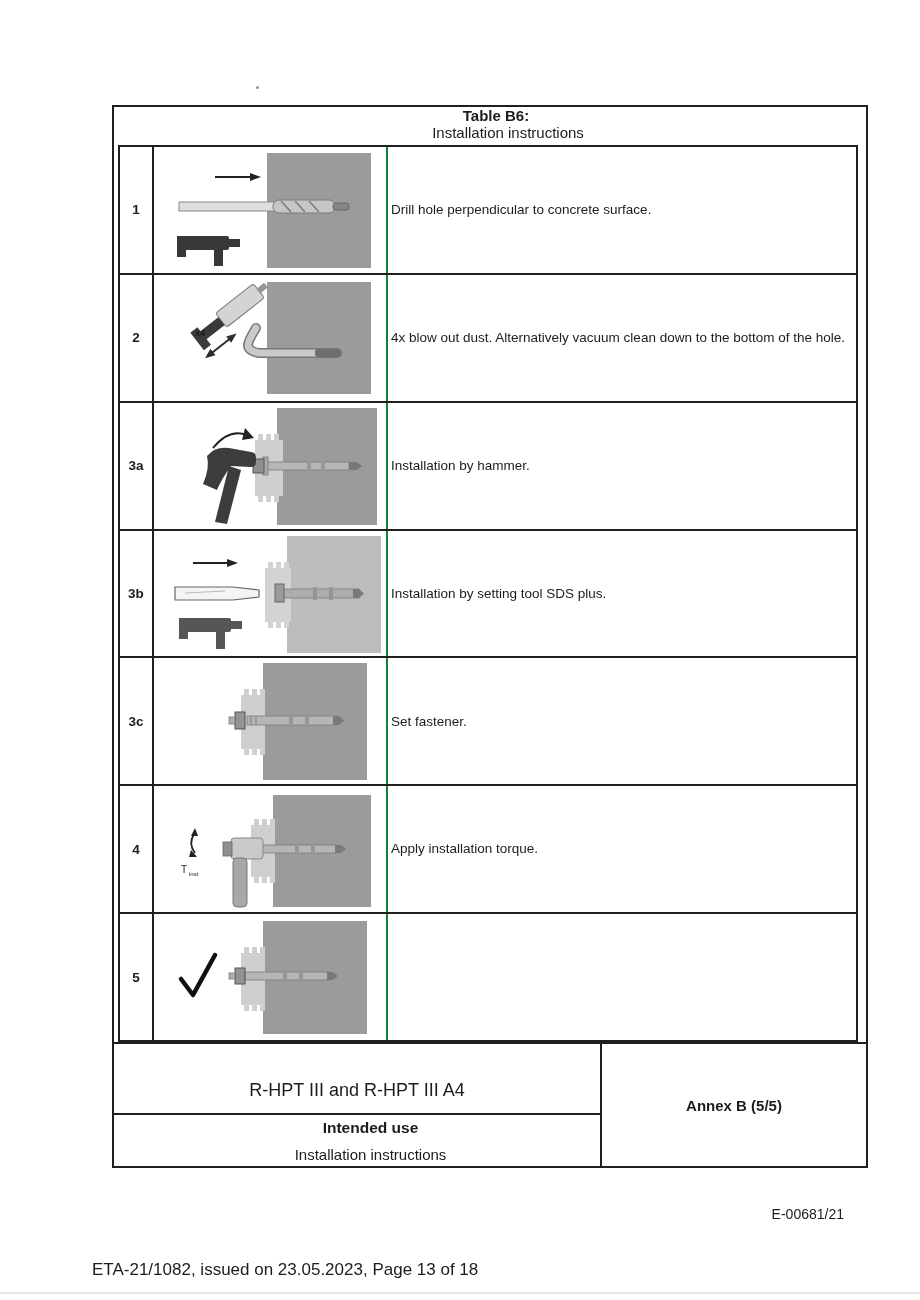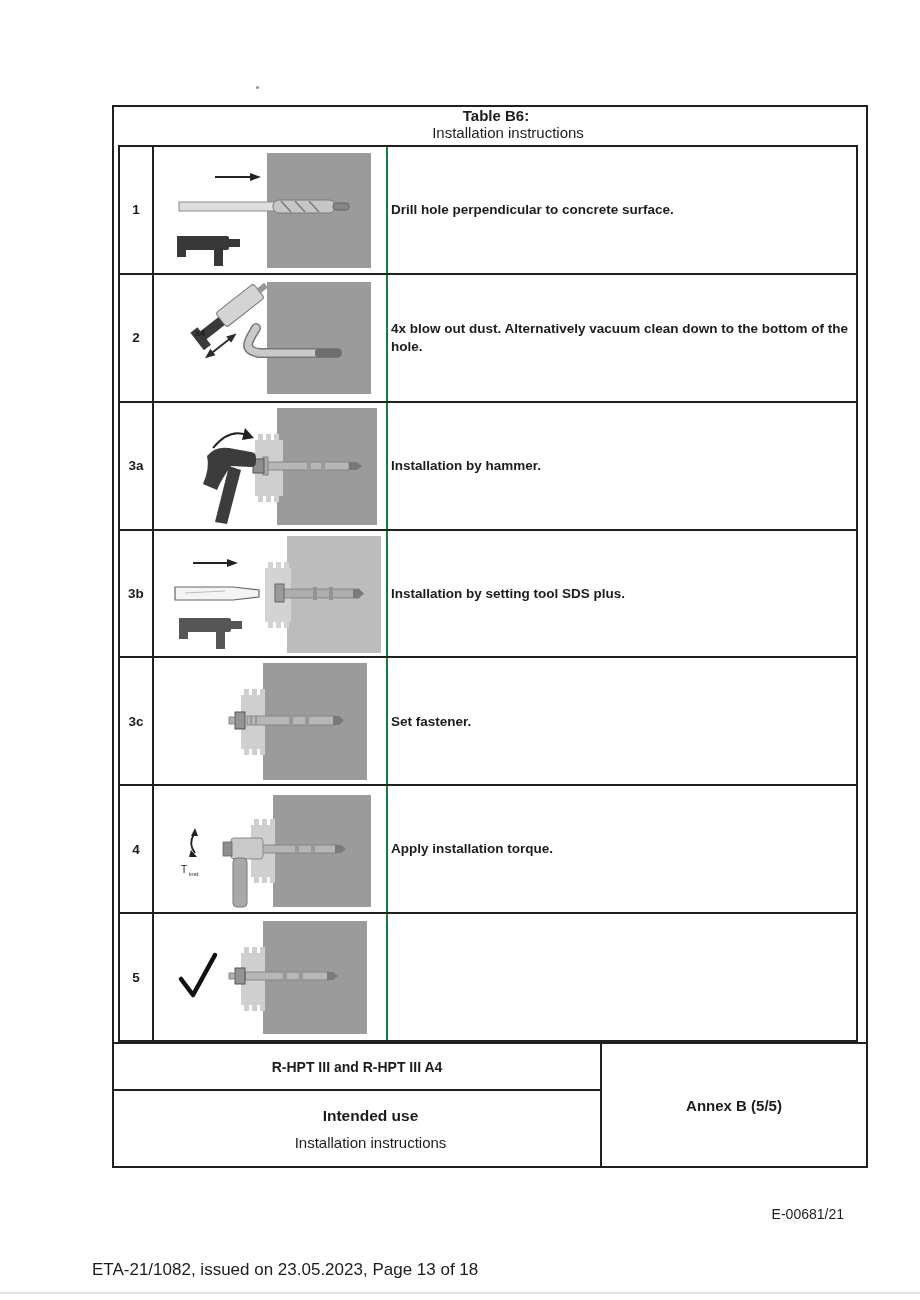--- a/index.html
+++ b/index.html
@@ -13,28 +13,28 @@
   .titlerow .lbl{font-weight:bold;margin-left:12px;}
   .titlerow .txt{margin-left:36px;}
   .insttable{position:absolute;left:4px;top:38px;width:740px;height:897px;
              border:2px solid #1f1f1f;box-sizing:border-box;display:flex;flex-direction:column;}
   .row{flex:1;display:flex;border-bottom:2px solid #1f1f1f;min-height:0;}
   .row:last-child{border-bottom:none;}
   .cell-step{width:32px;flex:0 0 32px;border-right:2px solid #1f1f1f;display:flex;
              align-items:center;justify-content:center;font-weight:bold;font-size:13.5px;}
   .cell-img{width:232px;flex:0 0 232px;border-right:2px solid #15803d;display:flex;
             align-items:center;justify-content:center;overflow:hidden;}
-  .cell-text{flex:1;display:flex;align-items:center;font-weight:bold;font-size:13.5px;
+  .cell-text{flex:1;display:flex;align-items:center;font-weight:normal;font-size:13.5px;
              line-height:1.3;padding:2px 6px 2px 3px;}
   .foottable{position:absolute;left:0;top:935px;width:752px;height:124px;
              border-top:2px solid #1f1f1f;box-sizing:border-box;display:flex;}
   .foot-left{width:488px;flex:0 0 488px;border-right:2px solid #1f1f1f;box-sizing:border-box;
              display:flex;flex-direction:column;}
   .foot-product{height:45px;border-bottom:2px solid #1f1f1f;display:flex;align-items:center;
-                justify-content:center;font-weight:bold;font-size:14px;}
+                justify-content:center;font-weight:normal;font-size:18px;margin-top:24px;}
   .foot-use{flex:1;display:flex;flex-direction:column;align-items:center;justify-content:center;gap:9px;padding-left:27px;}
   .foot-use .u1{font-weight:bold;font-size:15.5px;}
   .foot-use .u2{font-size:15px;}
   .foot-right{flex:1;display:flex;align-items:center;justify-content:center;
               font-weight:bold;font-size:15px;}
   .pagefoot-left{position:absolute;left:92px;top:1260px;font-size:17px;}
   .pagefoot-right{position:absolute;right:76px;top:1206px;font-size:14px;}
   .bottomedge{position:absolute;left:0;top:1292px;width:920px;height:2px;background:#e4e4e4;}
   svg{display:block;}
 </style>

